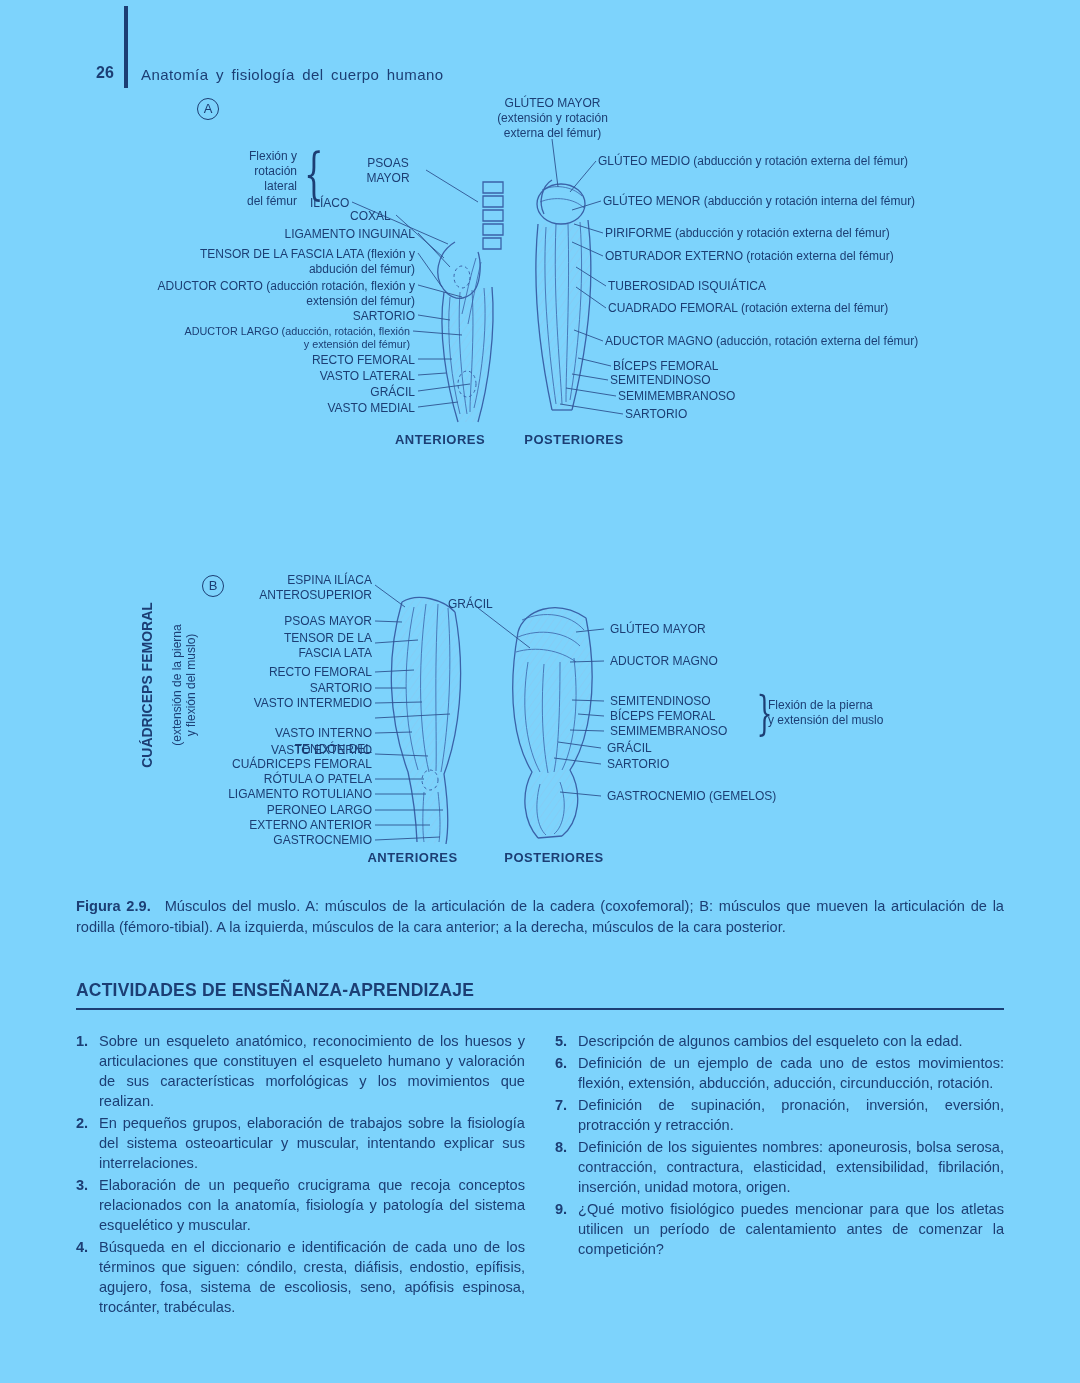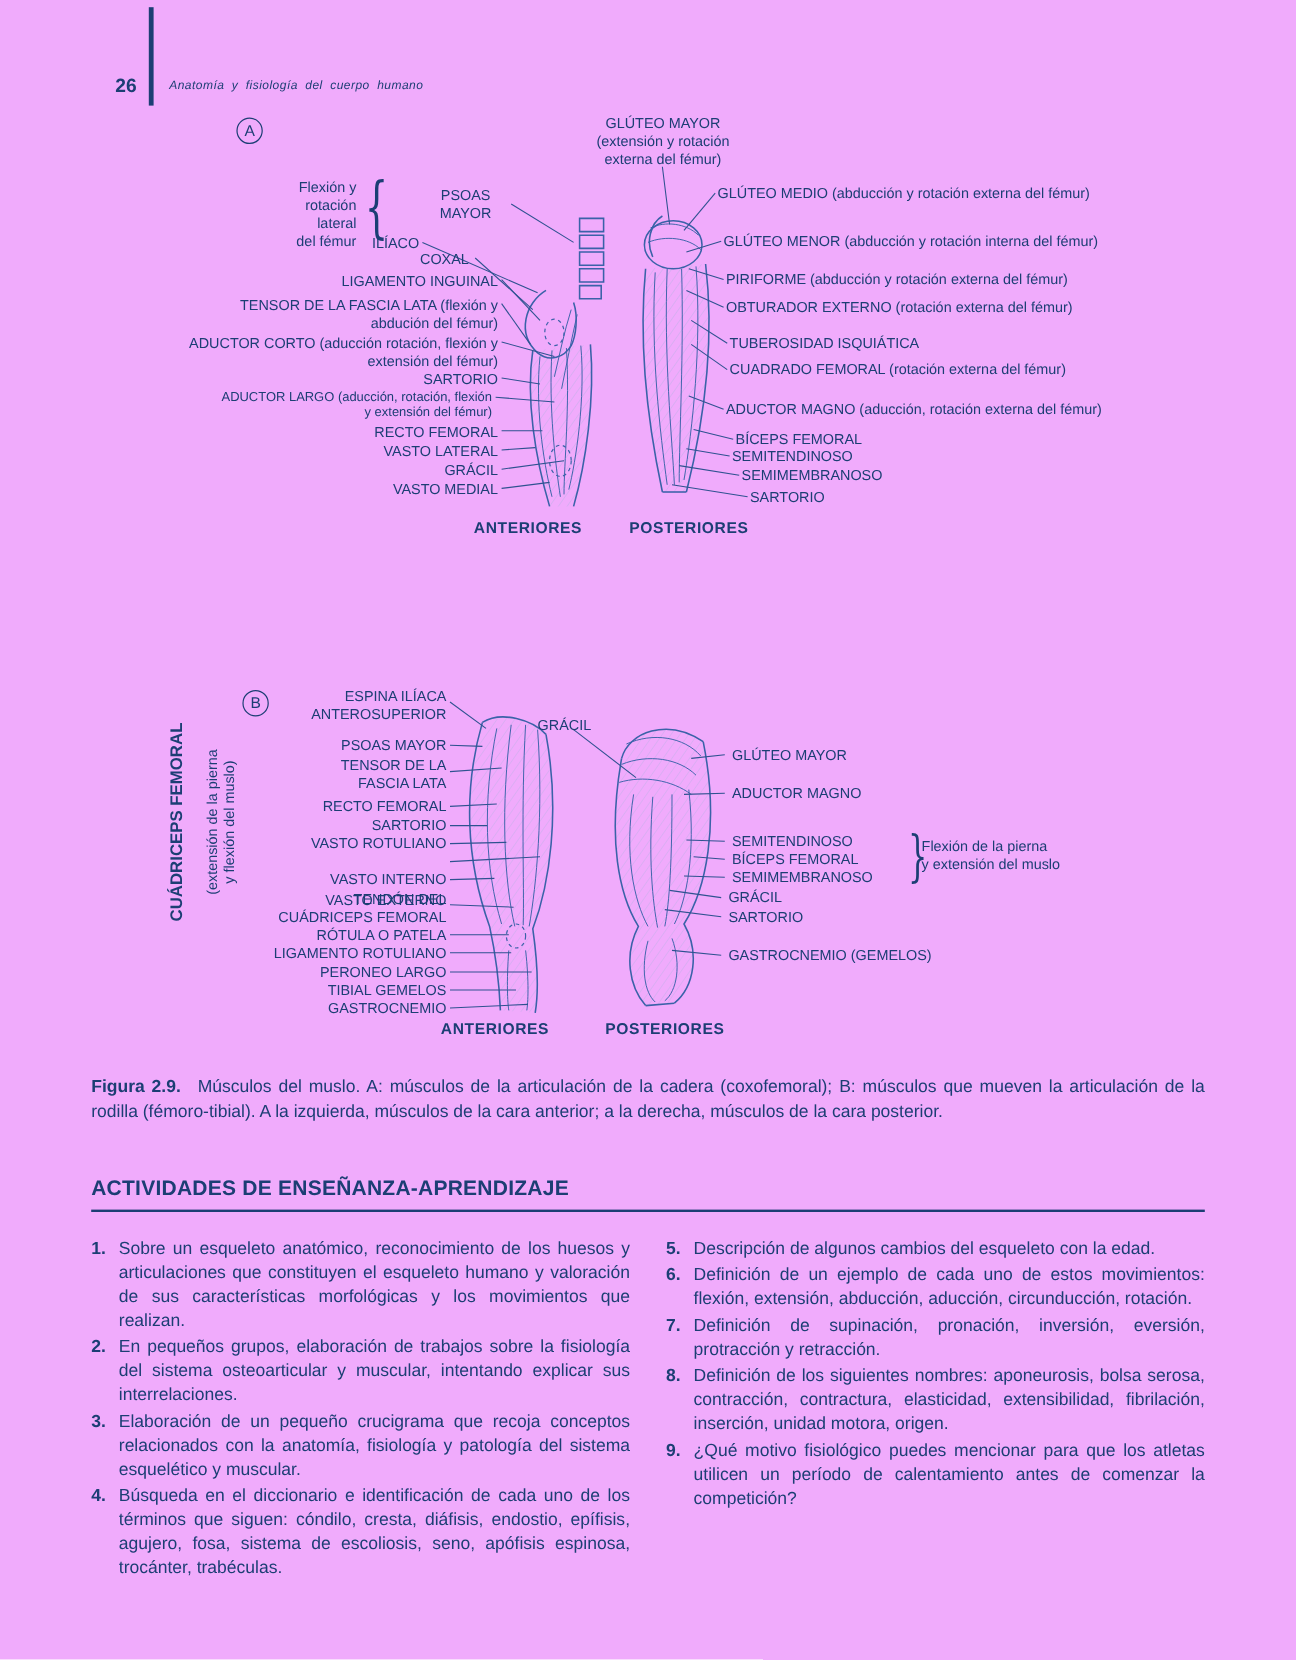--- a/index.html
+++ b/index.html
@@ -5,30 +5,30 @@
   :root{
     --ink:#1c3e74;
     --draw:#3a62a8;
     --leader:#2e5290;
   }
   *{margin:0;padding:0;box-sizing:border-box;}
   html,body{background:#ffffff;}
   .page{
     position:relative;
     width:1080px;height:1383px;
-    background:#f0abfc;
+    background:#7dd3fc;
     font-family:"Liberation Sans","DejaVu Sans",sans-serif;
     color:var(--ink);
     overflow:hidden;
   }
   
   .hdr{position:relative;height:92px;}
   .hdr .num{position:absolute;left:96px;top:64px;font-size:16px;font-weight:bold;}
   .hdr .vbar{position:absolute;left:124px;top:6px;width:4px;height:82px;background:var(--ink);}
-  .hdr .title{position:absolute;left:141px;top:66px;font-size:10px;letter-spacing:.4px;word-spacing:3px;font-style:italic;}
+  .hdr .title{position:absolute;left:141px;top:66px;font-size:15px;letter-spacing:.4px;word-spacing:3px;}
   
   .fig{position:relative;width:1080px;height:788px;}
   .fig svg{position:absolute;left:0;top:0;}
   .lbl{position:absolute;font-size:12px;line-height:1.25;white-space:pre-line;z-index:2;}
   .lbl.ra{text-align:right;}
   .lbl.ctr{text-align:center;}
   .lbl.sm{font-size:10.8px;}
   .badge{
     position:absolute;width:22px;height:22px;border:1.6px solid var(--ink);
     border-radius:50%;text-align:center;line-height:20px;font-size:13px;z-index:2;
@@ -258,29 +258,29 @@
     <div class="rot" style="left:89px;top:579px;width:190px;font-size:12px;">(extensión de la pierna
 y flexión del muslo)</div>
 
     <div class="lbl ra" style="left:205px;top:481px;width:167px;">ESPINA ILÍACA
 ANTEROSUPERIOR</div>
     <div class="lbl ra" style="left:150px;top:522px;width:222px;">PSOAS MAYOR</div>
     <div class="lbl ra" style="left:150px;top:539px;width:222px;text-align:right;">TENSOR DE LA
 FASCIA LATA</div>
     <div class="lbl ra" style="left:150px;top:573px;width:222px;">RECTO FEMORAL</div>
     <div class="lbl ra" style="left:150px;top:589px;width:222px;">SARTORIO</div>
-    <div class="lbl ra" style="left:150px;top:604px;width:222px;">VASTO ROTULIANO</div>
+    <div class="lbl ra" style="left:150px;top:604px;width:222px;">VASTO INTERMEDIO</div>
     <div class="lbl ra" style="left:150px;top:651px;width:222px;">VASTO EXTERNO</div>
     <div class="lbl ra" style="left:150px;top:634px;width:222px;">VASTO INTERNO</div>
     <div class="lbl ra" style="left:150px;top:650px;width:222px;">TENDÓN DEL
 CUÁDRICEPS FEMORAL</div>
     <div class="lbl ra" style="left:150px;top:680px;width:222px;">RÓTULA O PATELA</div>
     <div class="lbl ra" style="left:150px;top:695px;width:222px;">LIGAMENTO ROTULIANO</div>
     <div class="lbl ra" style="left:150px;top:711px;width:222px;">PERONEO LARGO</div>
-    <div class="lbl ra" style="left:150px;top:726px;width:222px;">TIBIAL GEMELOS</div>
+    <div class="lbl ra" style="left:150px;top:726px;width:222px;">EXTERNO ANTERIOR</div>
     <div class="lbl ra" style="left:150px;top:741px;width:222px;">GASTROCNEMIO</div>
 
     <div class="lbl" style="left:448px;top:505px;">GRÁCIL</div>
 
     <div class="lbl" style="left:610px;top:530px;width:300px;">GLÚTEO MAYOR</div>
     <div class="lbl" style="left:610px;top:562px;width:300px;">ADUCTOR MAGNO</div>
     <div class="lbl" style="left:610px;top:602px;width:150px;">SEMITENDINOSO</div>
     <div class="lbl" style="left:610px;top:617px;width:150px;">BÍCEPS FEMORAL</div>
     <div class="lbl" style="left:610px;top:632px;width:150px;">SEMIMEMBRANOSO</div>
     <div class="brace" style="left:750px;top:598px;font-size:46px;">}</div>

